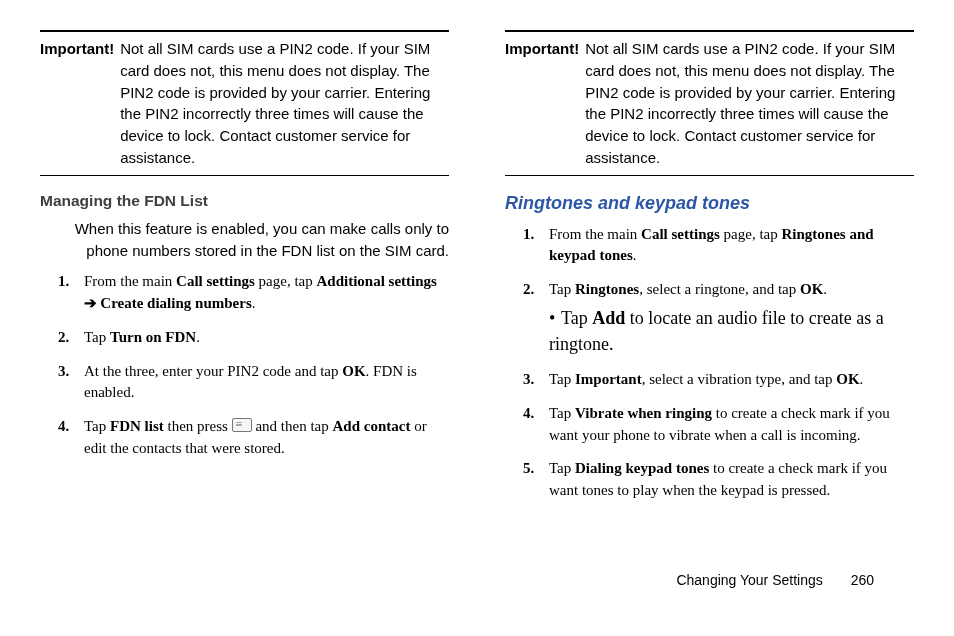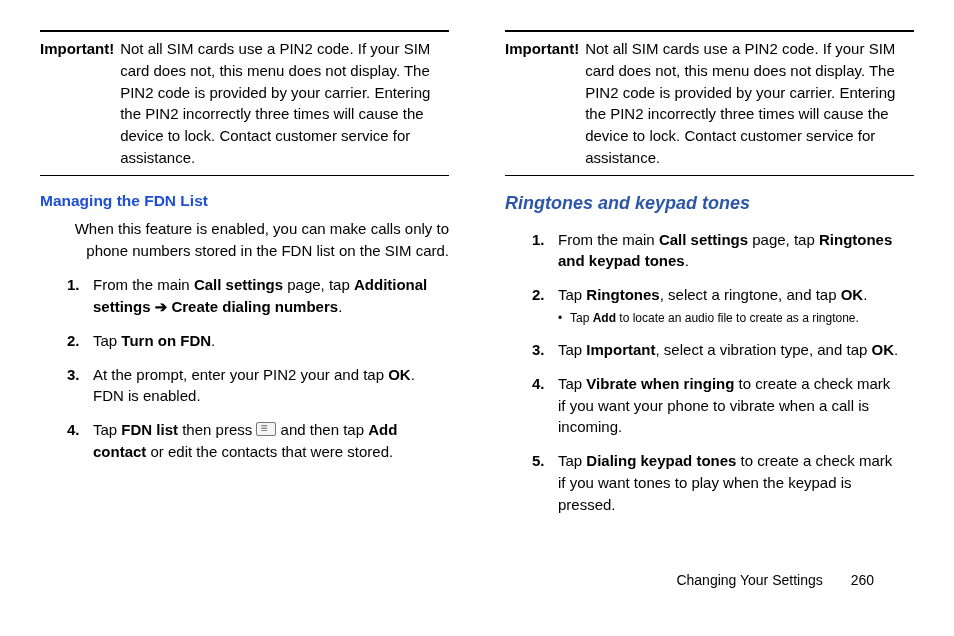--- a/index.html
+++ b/index.html
@@ -42,40 +42,41 @@
   .important .label {
     font-weight: 700;
     white-space: nowrap;
     padding-right: 6px;
   }
   .important .text {
     flex: 1;
   }
   .h-blue {
     font-weight: 700;
-    color: #1d4ed8;
+    color: #404040;
     margin: 10px 0 6px 0;
     font-size: 15.5px;
   }
   .h-section {
     font-weight: 700;
     font-style: italic;
     color: #2c56a6;
     font-size: 18px;
     margin: 10px 0 8px 0;
   }
   .para {
     margin: 0 0 10px 12px;
     text-align: right;
   }
   ol.steps {
     list-style: none;
-    margin: 13px;
+    margin: 4px;
     padding: 0 0 0 40px;
     counter-reset: step;
+    font-family: Liberation Serif, serif;
   }
   ol.steps > li {
     counter-increment: step;
     position: relative;
     margin: 0 0 12px 0;
   }
   ol.steps > li::before {
     content: counter(step) ".";
     position: absolute;
     left: -26px;
@@ -94,21 +95,21 @@
     border-radius: 2px;
   }
   .icon::before {
     content: "≡";
     position: absolute;
     left: 3px; top: -3px;
     font-size: 12px;
     color: #666;
   }
   .sub {
-    font-size: 12px;
+    font-size: 18px;
     margin: 4px 0 0 0;
   }
   .sub .bullet {
     display: inline-block;
     width: 12px;
   }
   .footer {
     position: absolute;
     left: 0;
     top: 570px;
@@ -138,21 +139,21 @@
     <p class="para">When this feature is enabled, you can make calls only to phone numbers stored in the FDN list on the SIM card.</p>
 
     <ol class="steps">
       <li>
         <span>From the main </span><span class="b">Call settings</span><span> page, tap </span><span class="b">Additional settings</span><span class="arrow"> ➔ </span><span class="b">Create dialing numbers</span><span>.</span>
       </li>
       <li>
         <span>Tap </span><span class="b">Turn on FDN</span><span>.</span>
       </li>
       <li>
-        <span>At the prompt, enter your PIN2 your and tap </span><span class="b">OK</span><span>. FDN is enabled.</span>
+        <span>At the three, enter your PIN2 code and tap </span><span class="b">OK</span><span>. FDN is enabled.</span>
       </li>
       <li>
         <span>Tap </span><span class="b">FDN list</span><span> then press </span> <span class="icon"></span> <span> and then tap </span><span class="b">Add contact</span><span> or edit the contacts that were stored.</span>
       </li>
     </ol>
   </div>
 
   <div class="col">
     <div class="rule"></div>
     <div class="important">

